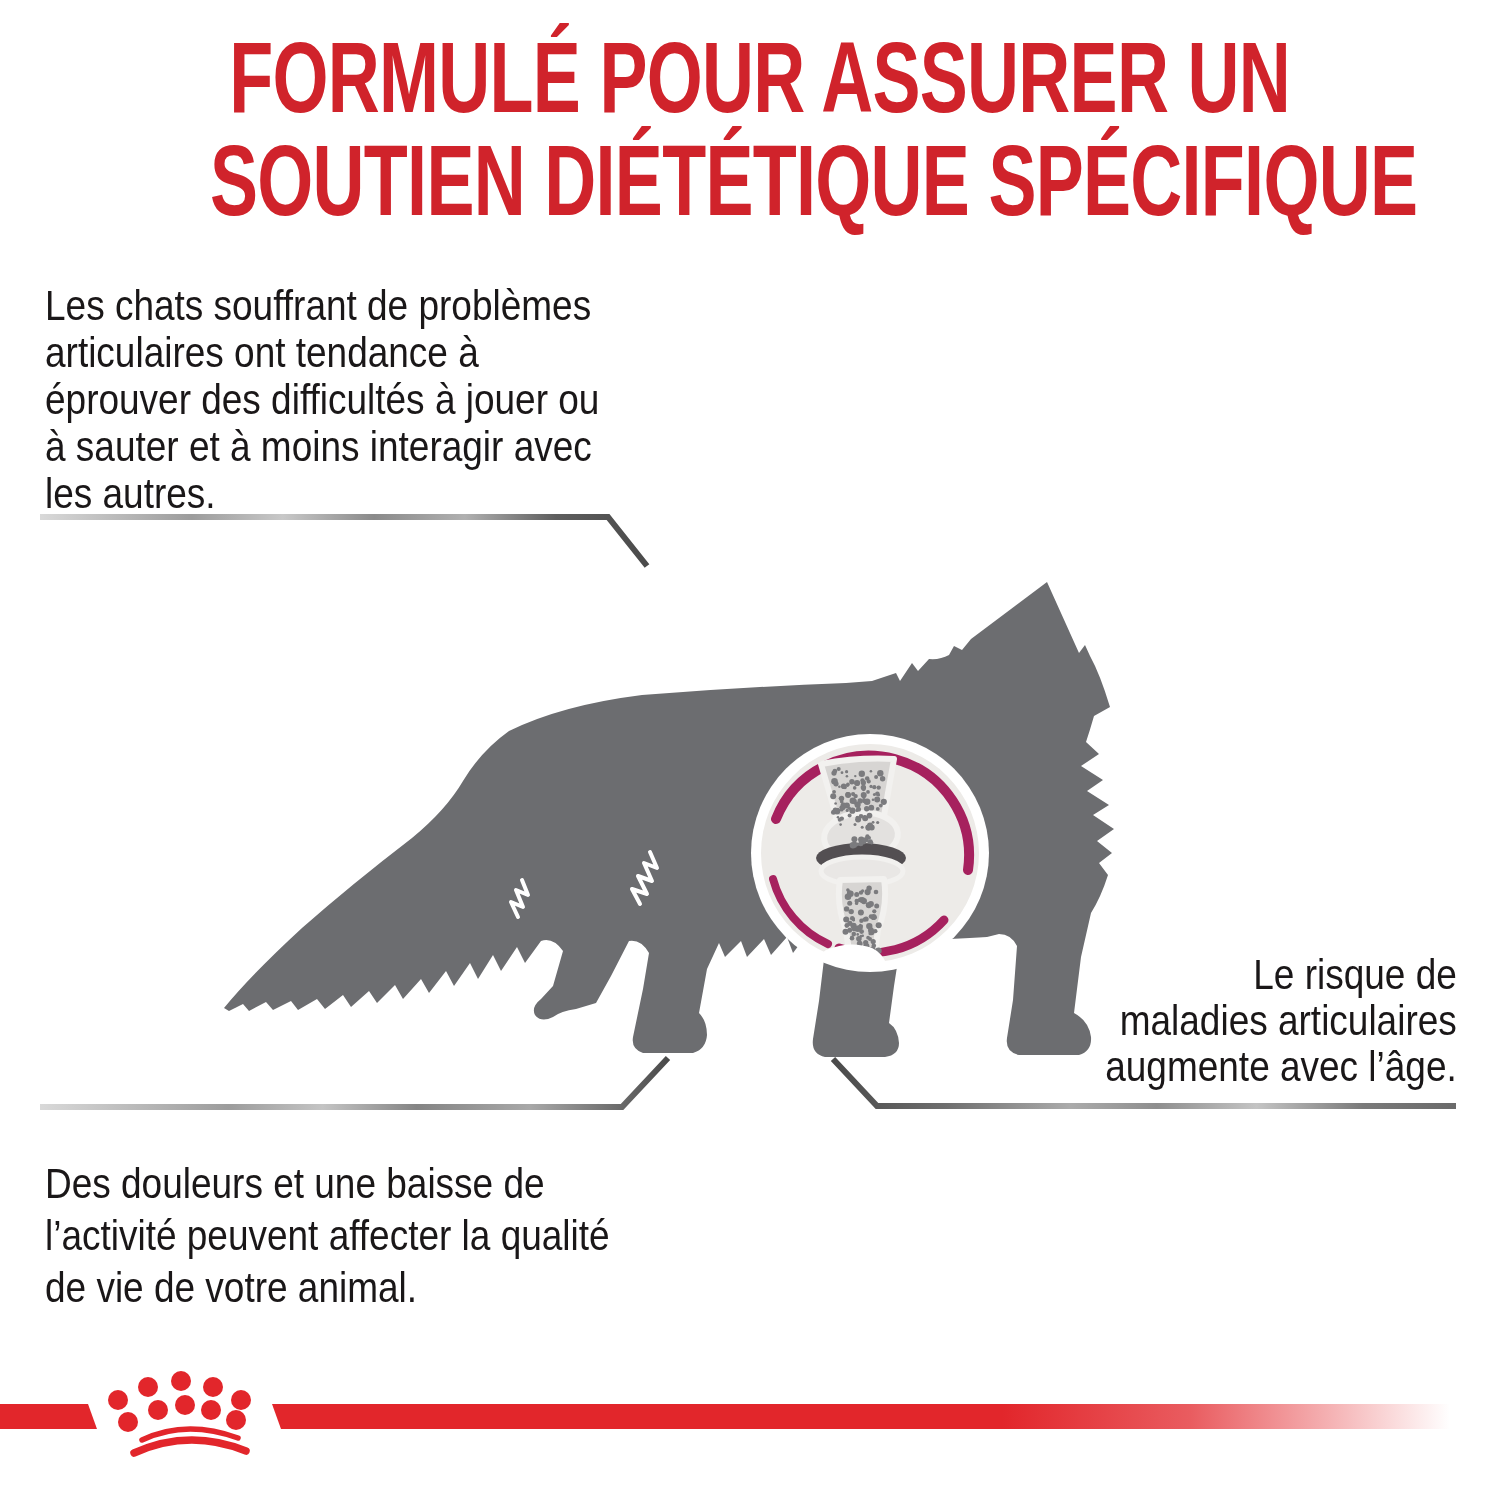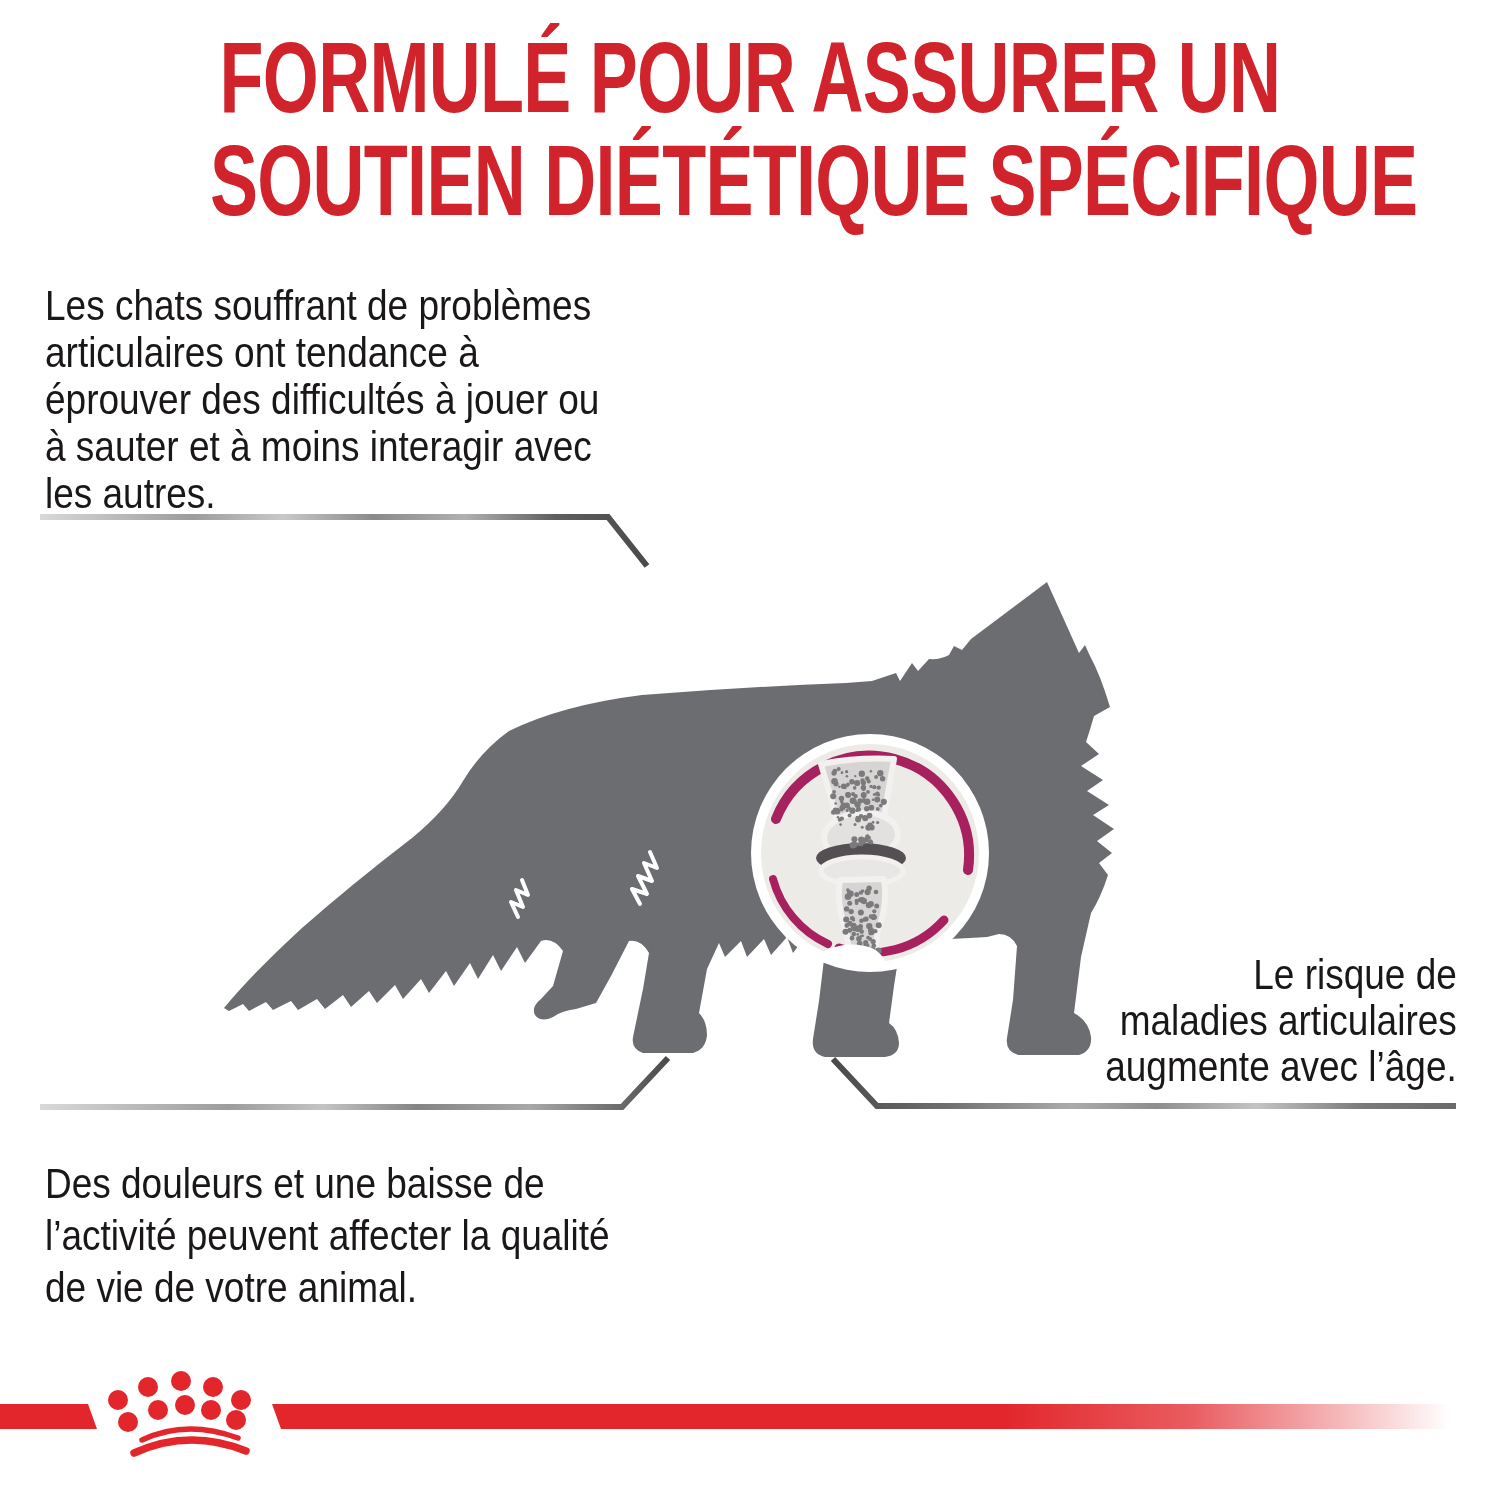--- a/index.html
+++ b/index.html
@@ -1,21 +1,21 @@
 <!DOCTYPE html>
 <html style="--title-red: #D0232B; --band-red: #E2262B; --cat-gray: #6C6D70; --magenta: #A6215E; --text-dark: #1A1718;"><head>
 <meta charset="utf-8">
 <style>
   html,body{margin:0;padding:0;background:#ffffff;}
   .stage{
     position:relative;width:1500px;height:1500px;background:#ffffff;overflow:hidden;
     font-family:"Liberation Sans","DejaVu Sans",sans-serif;
   }
   .title{
-    position:absolute;left:0;top:26px;width:1500px;text-align:center;margin:0;
+    position:absolute;left:0;top:26px;width:1500px;text-align:right;margin:0;
     color:var(--title-red,#D0232B);font-weight:700;font-size:100px;line-height:103px;
     letter-spacing:-1px;
   }
   .title-line{display:block;transform:scaleX(0.72);transform-origin:50% 50%;white-space:nowrap;}
   .para{position:absolute;color:var(--text-dark,#1A1718);font-weight:400;}
   .para span{display:block;white-space:nowrap;}
   .para-intro{left:45px;top:282px;font-size:43px;line-height:47px;transform:scaleX(0.86);transform-origin:0 0;}
   .para-risk{right:43px;top:951px;font-size:43px;line-height:46px;text-align:right;transform:scaleX(0.86);transform-origin:100% 0;}
   .para-pain{left:45px;top:1157px;font-size:43px;line-height:52px;transform:scaleX(0.86);transform-origin:0 0;}
   svg.gfx{position:absolute;left:0;top:0;}

